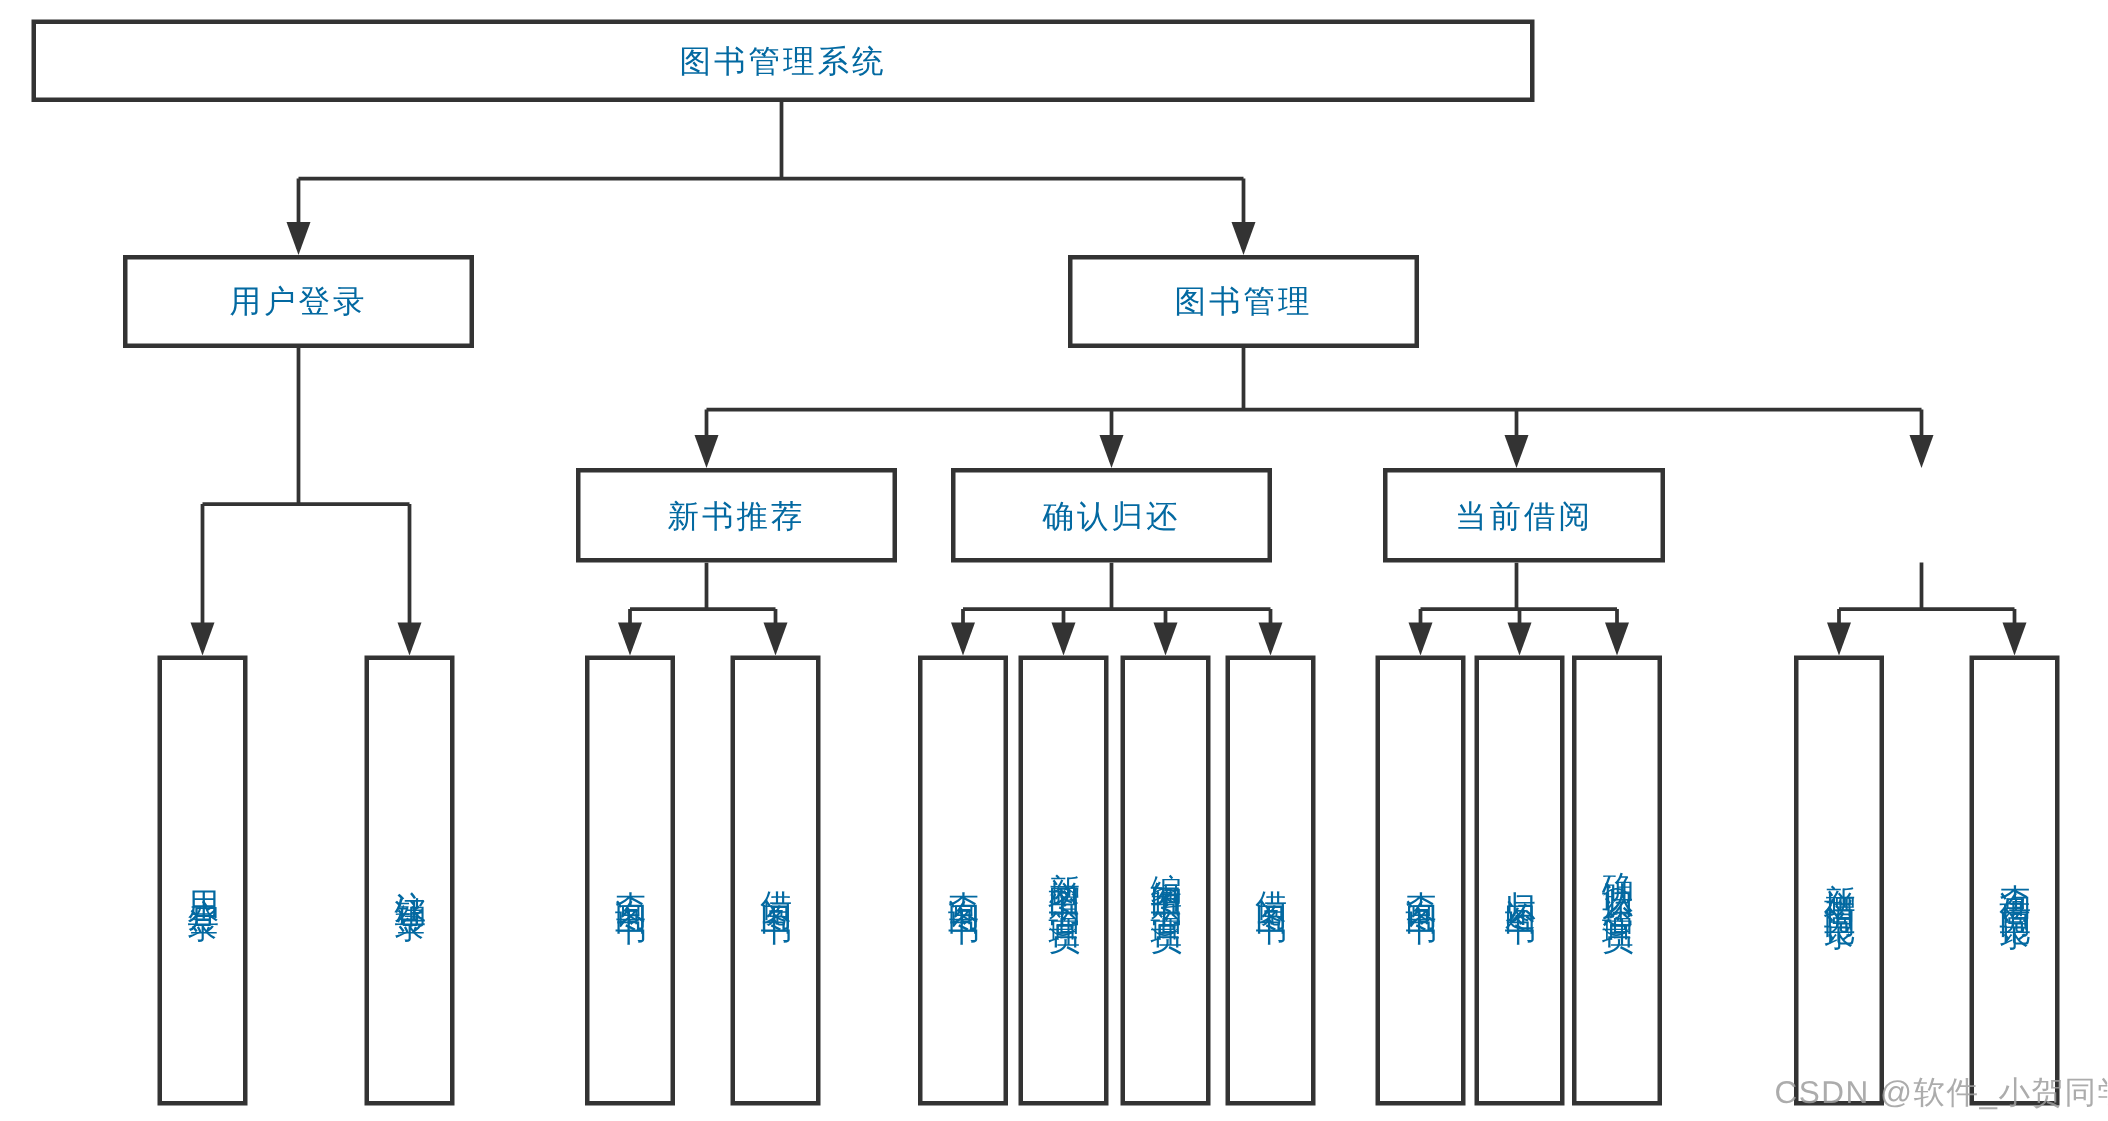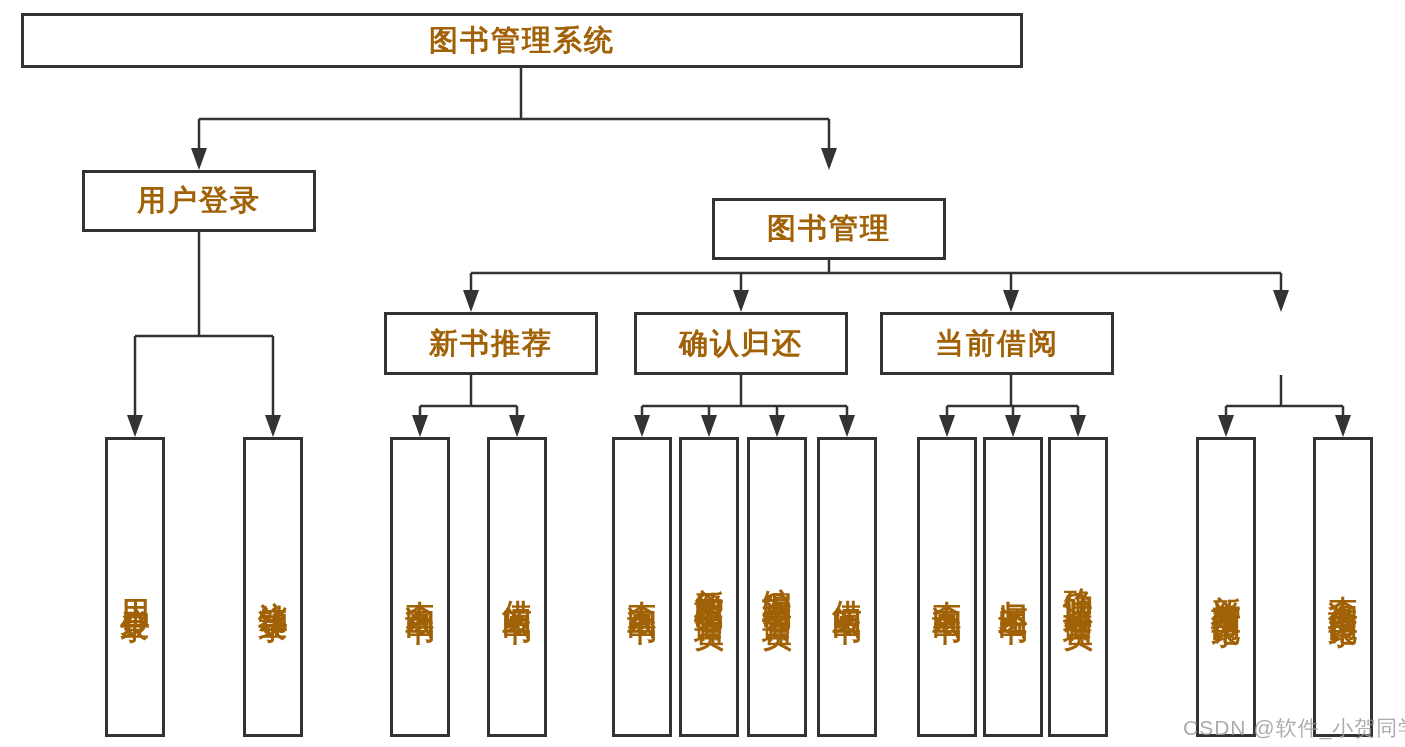--- a/index.html
+++ b/index.html
@@ -16,27 +16,26 @@
     left: 0; top: 0;
     width: 1405px; height: 747px;
   }
   #wires line { stroke: #333333; stroke-width: 2.5; }
   #wires polygon { fill: #333333; stroke: none; }
   .node {
     position: absolute;
     box-sizing: border-box;
     border: 3px solid #333333;
     background: #ffffff;
-    color: #a16207;
+    color: #0369a1;
     display: flex;
     align-items: center;
     justify-content: center;
-    font-size: 29px;
+    font-size: 21px;
     z-index: 2;
-    font-weight: bold;
   }
   .node.h { letter-spacing: 2px; }
   .node.v {
     writing-mode: vertical-rl;
     text-orientation: mixed;
     letter-spacing: 5px;
     line-height: 1;
   }
   #watermark {
     position: absolute;
@@ -126,25 +125,25 @@
       <line x1="1226" y1="406" x2="1226" y2="433"></line>
       <polygon points="1218,415 1234,415 1226,437"></polygon>
       <line x1="1343" y1="406" x2="1343" y2="433"></line>
       <polygon points="1335,415 1351,415 1343,437"></polygon>
     </g>
   </svg>
 
   <div class="node h" style="left:21px; top:13px; width:1002px; height:55px;">图书管理系统</div>
 
   <div class="node h" style="left:82px; top:170px; width:234px; height:62px;">用户登录</div>
-  <div class="node h" style="left:712px; top:170px; width:234px; height:62px;margin-top:28px;">图书管理</div>
+  <div class="node h" style="left:712px; top:170px; width:234px; height:62px;">图书管理</div>
 
   <div class="node h" style="left:384px; top:312px; width:214px; height:63px;">新书推荐</div>
   <div class="node h" style="left:634px; top:312px; width:214px; height:63px;">确认归还</div>
-  <div class="node h" style="left:880px; top:312px; width:234px; height:63px;">当前借阅</div>
+  <div class="node h" style="left:922px; top:312px; width:188px; height:63px;">当前借阅</div>
 
   <div class="node v" style="left:105px; top:437px; width:60px; height:300px;">用户登录</div>
   <div class="node v" style="left:243px; top:437px; width:60px; height:300px;">注销登录</div>
 
   <div class="node v" style="left:390px; top:437px; width:60px; height:300px;">查询图书</div>
   <div class="node v" style="left:487px; top:437px; width:60px; height:300px;">借阅图书</div>
 
   <div class="node v" style="left:612px; top:437px; width:60px; height:300px;">查询图书</div>
   <div class="node v" style="left:679px; top:437px; width:60px; height:300px;">新增图书（管理员）</div>
   <div class="node v" style="left:747px; top:437px; width:60px; height:300px;">编辑图书（管理员）</div>

